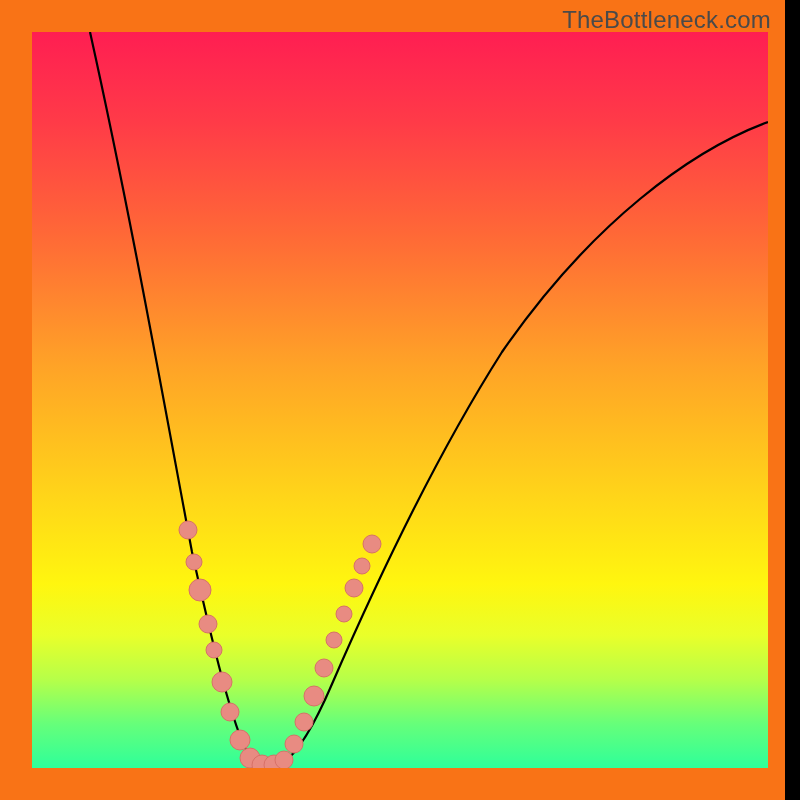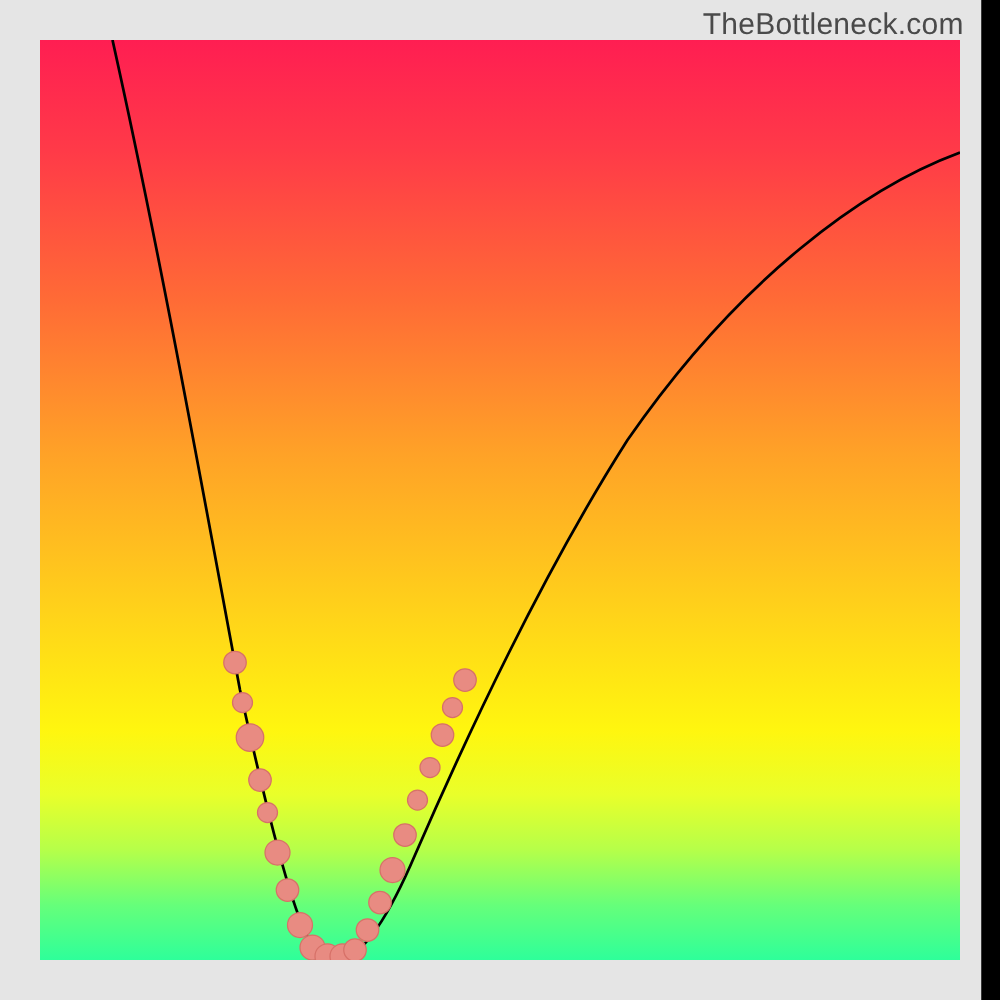--- a/index.html
+++ b/index.html
@@ -10,21 +10,21 @@
     overflow: hidden;
     background: #000;
     font-family: Arial, Helvetica, sans-serif;
   }
   .frame {
     position: absolute;
     left: 0;
     top: 0;
     width: 785px;
     height: 800px;
-    background: #e5e5e5;
+    background: #f97316;
   }
   .plot {
     position: absolute;
     left: 32px;
     top: 32px;
     width: 736px;
     height: 736px;
     background: linear-gradient(
       to bottom,
       #ff1e52 0%,

